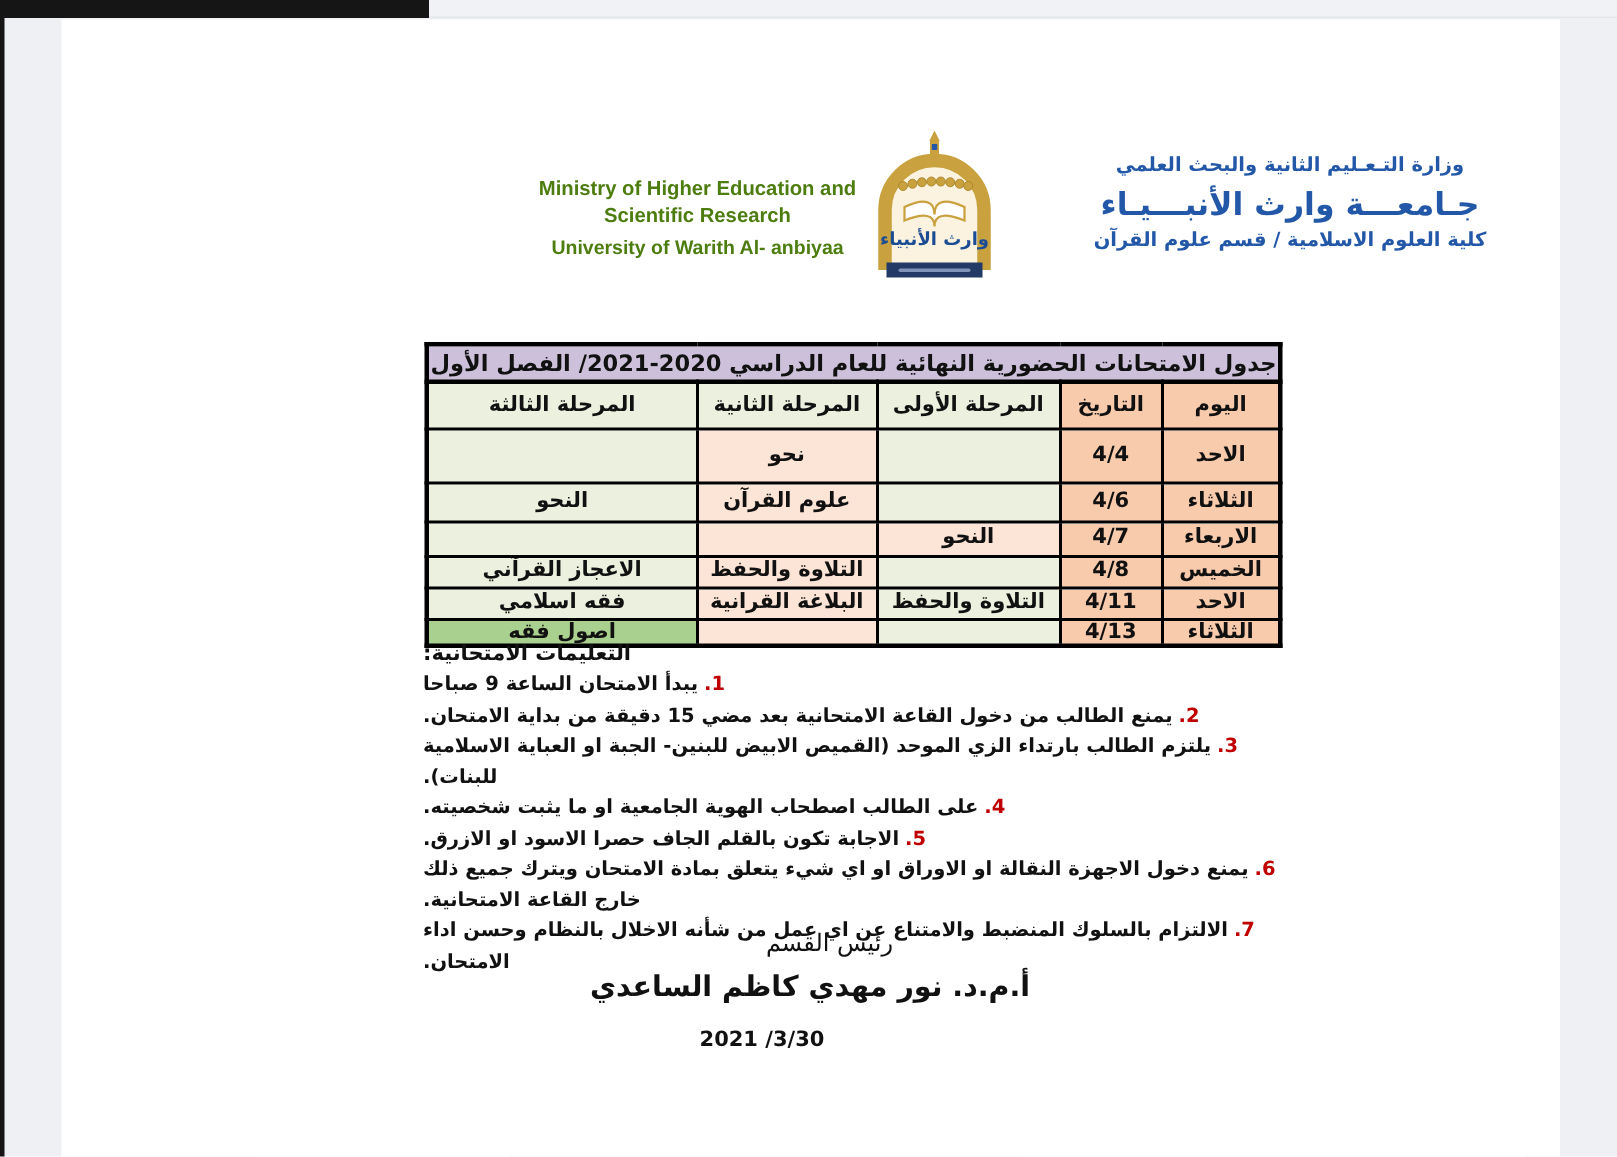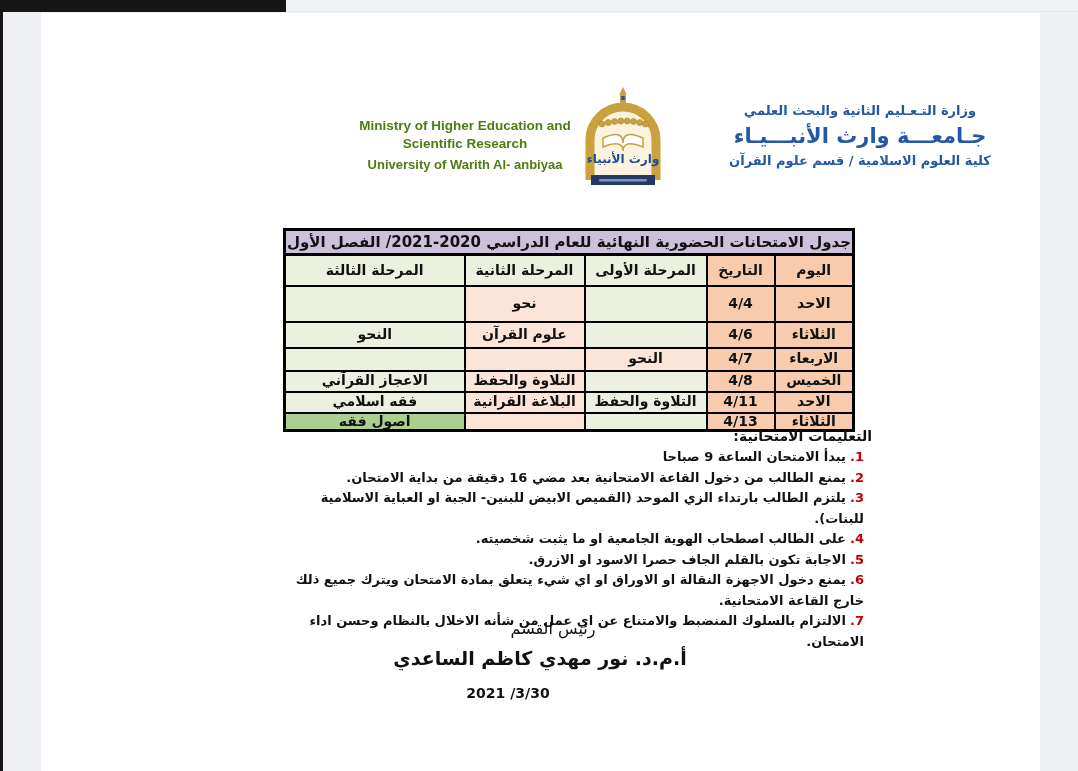--- a/index.html
+++ b/index.html
@@ -59,21 +59,21 @@
   .bg-lgreen { background:#ebf1de; }
   .bg-green  { background:#a9d08e; }
   table.exam { border:3px solid #000; }
   .h-r1 { height:36px; } .h-r2 { height:26px; } .h-r3 { height:23px; }
   .h-r4 { height:21px; } .h-r5 { height:21px; } .h-r6 { height:17px; }
   td.subj { font-size:13.5px; }
 
   
   .instructions {
     position:absolute; right:168px; top:413px; width:590px;
-    direction:rtl; text-align:right;
+    direction:rtl; text-align:left;
   }
   .instructions .heading { font-size:14px; font-weight:bold; line-height:21px; }
   .instructions .item { font-size:13px; font-weight:bold; line-height:20.5px; padding-right:8px; }
   .instructions .num { color:#c00000; margin-inline-end:4px; }
 
   
   .sig-title {
     position:absolute; left:512px; top:606px; transform:translateX(-50%);
     font-size:16px; font-weight:normal; direction:rtl; letter-spacing:0.5px;
   }
@@ -188,21 +188,21 @@
       <td class="bg-lgreen subj"></td>
       <td class="bg-lpeach subj"></td>
       <td class="bg-green  subj">اصول فقه</td>
     </tr>
   </tbody>
     </table>
 
   <div class="instructions">
     <div class="heading">التعليمات الامتحانية:</div>
     <div class="item"><span class="num">1.</span><span>يبدأ الامتحان الساعة 9 صباحا</span></div>
-    <div class="item"><span class="num">2.</span><span>يمنع الطالب من دخول القاعة الامتحانية بعد مضي 16 دقيقة من بداية الامتحان.</span></div>
+    <div class="item"><span class="num">2.</span><span>يمنع الطالب من دخول القاعة الامتحانية بعد مضي 15 دقيقة من بداية الامتحان.</span></div>
     <div class="item"><span class="num">3.</span><span>يلتزم الطالب بارتداء الزي الموحد (القميص الابيض للبنين- الجبة او العباية الاسلامية للبنات).</span></div>
     <div class="item"><span class="num">4.</span><span>على الطالب اصطحاب الهوية الجامعية او ما يثبت شخصيته.</span></div>
     <div class="item"><span class="num">5.</span><span>الاجابة تكون بالقلم الجاف حصرا الاسود او الازرق.</span></div>
     <div class="item"><span class="num">6.</span><span>يمنع دخول الاجهزة النقالة او الاوراق او اي شيء يتعلق بمادة الامتحان ويترك جميع ذلك خارج القاعة الامتحانية.</span></div>
     <div class="item"><span class="num">7.</span><span>الالتزام بالسلوك المنضبط والامتناع عن اي عمل من شأنه الاخلال بالنظام وحسن اداء الامتحان.</span></div>
   </div>
 
   <div class="sig-title">رئيس القسم</div>
   <div class="sig-name">أ.م.د. نور مهدي كاظم الساعدي</div>
   <div class="sig-date">2021 /3/30</div>

